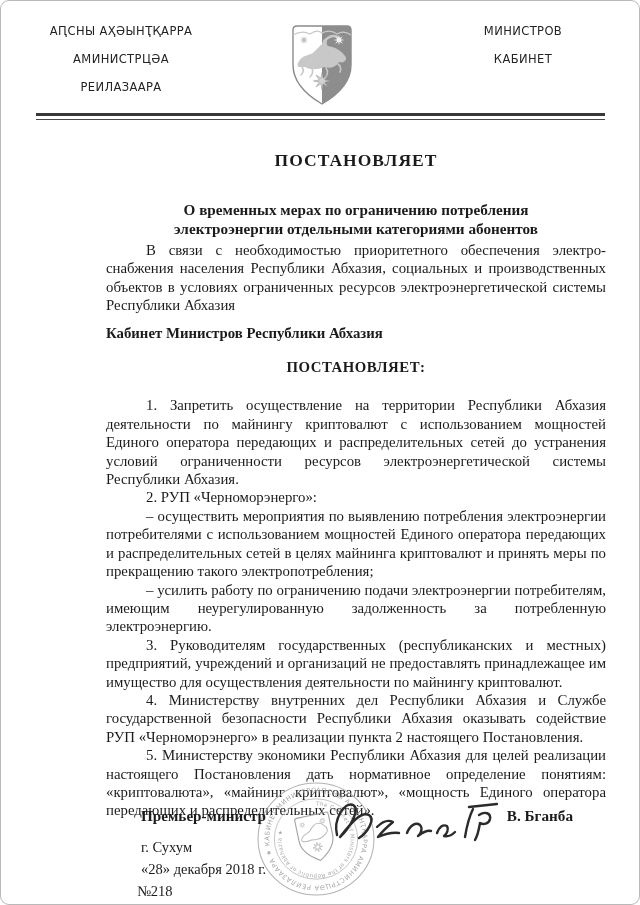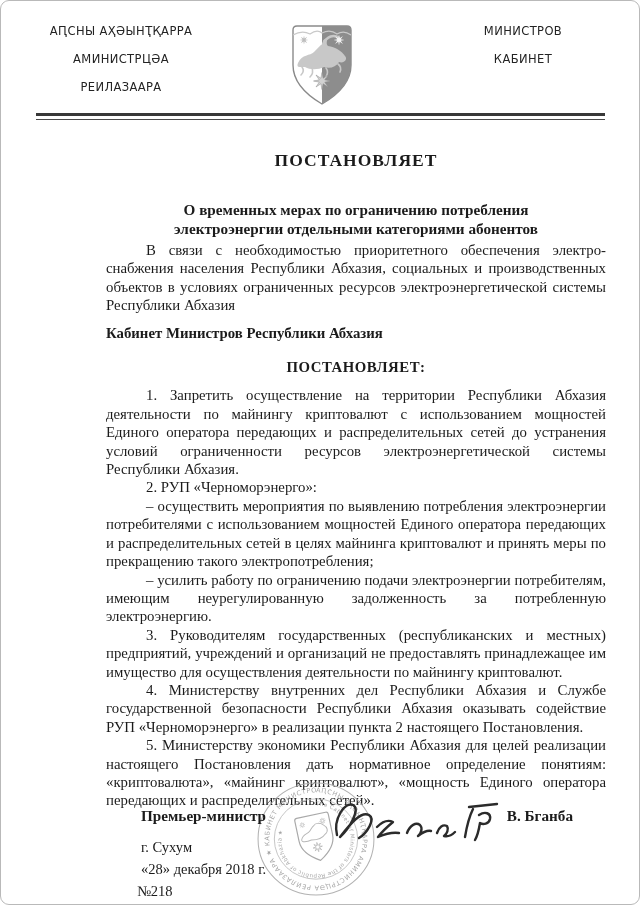--- a/index.html
+++ b/index.html
@@ -35,21 +35,21 @@
     font-weight:bold; letter-spacing:1px;
   }
   .doc-subject {
     margin:30px 0 0; text-align:center; font-size:15.2px; line-height:19px;
     font-weight:bold; white-space:pre-line;
   }
   .par { margin:0; text-align:justify; text-indent:40px; }
   .intro    { margin-top:3px; }
   .issuer   { margin-top:9px;  text-indent:0; font-weight:bold; }
   .resolves { margin-top:16px; text-align:center; text-indent:0; font-weight:bold; letter-spacing:.5px; }
-  .items    { margin-top:10px; }
+  .items    { margin-top:20px; }
   
   .sig-row {
     position:absolute; left:140px; top:806px; width:432px;
     display:flex; justify-content:space-between;
     font-size:15.2px; font-weight:bold;
   }
   .sig-city { position:absolute; left:140px; top:838px; font-size:14.5px; }
   .sig-date { position:absolute; left:140px; top:860px; font-size:14.5px; }
   .sig-num  { position:absolute; left:136px; top:882px; font-size:14.5px; }
   .stamp { position:absolute; left:254px; top:780px; width:122px; height:116px; opacity:.92; }

